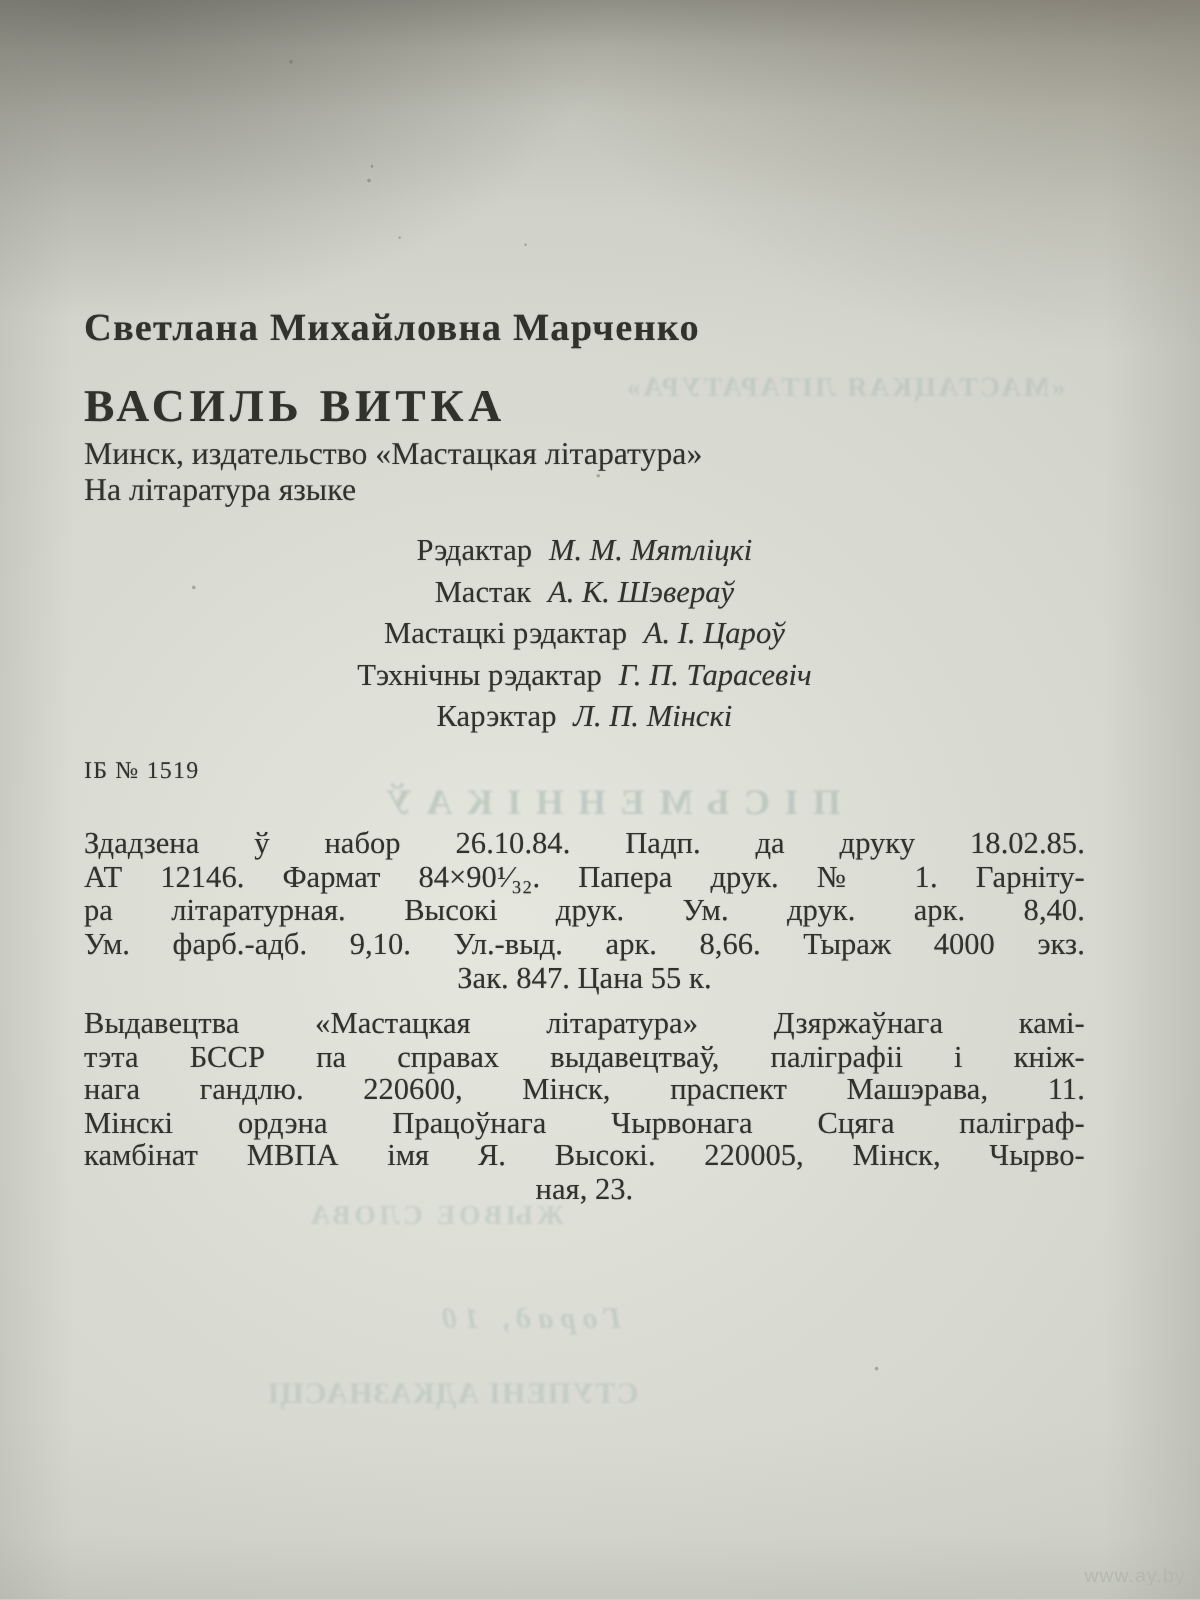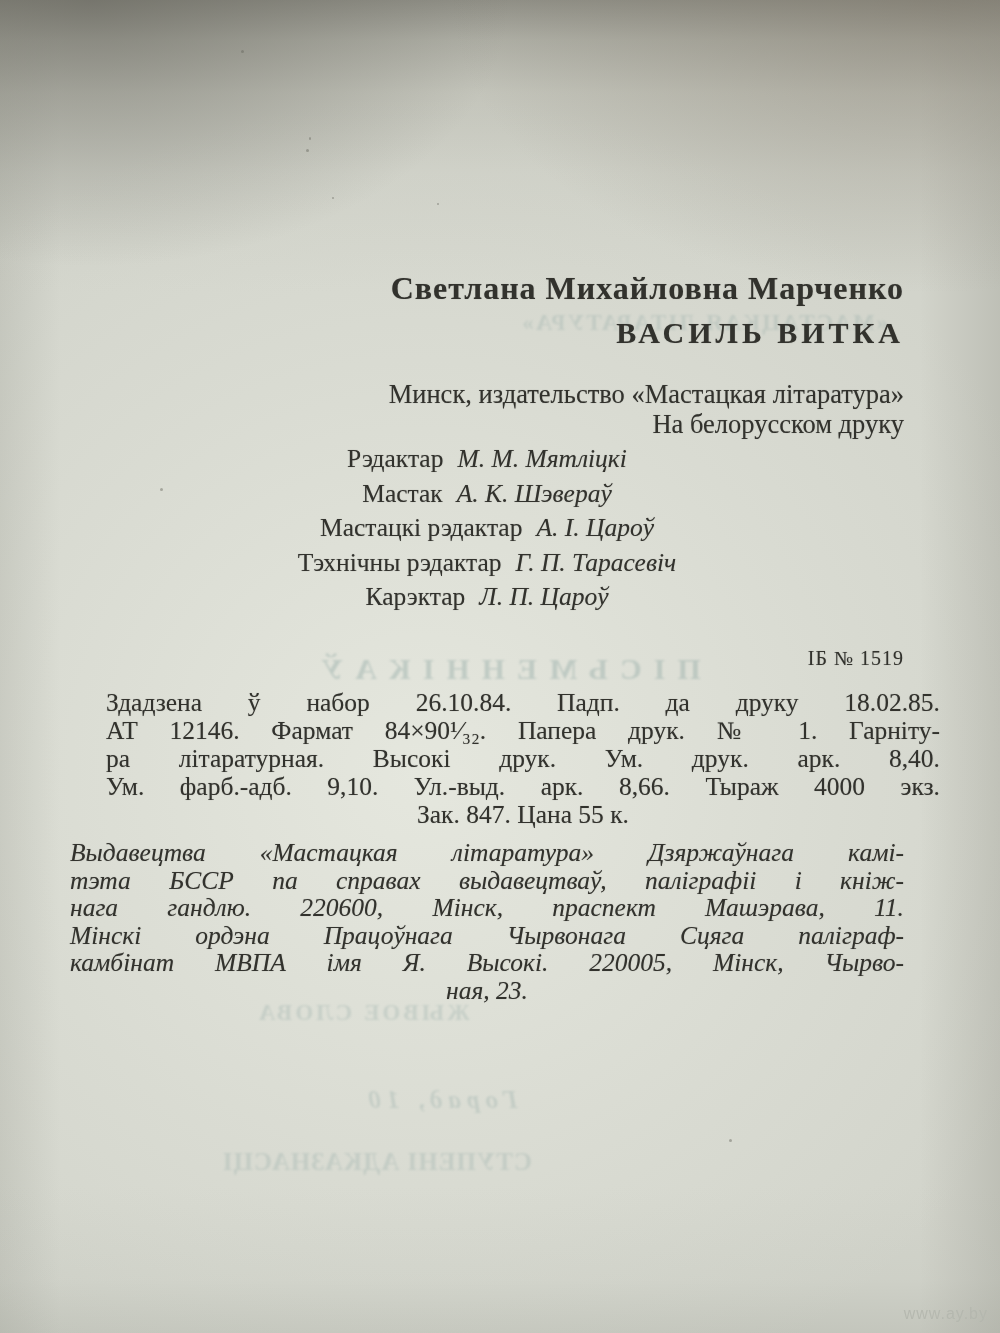--- a/index.html
+++ b/index.html
@@ -23,37 +23,37 @@
       radial-gradient(92% 68% at 42% 58%, rgba(230,232,223,0.95) 0%, rgba(223,225,216,0.55) 45%, rgba(223,225,216,0) 75%);
     overflow: hidden;
   }
   .ink { color: #32322d; text-shadow: 0 0 1px rgba(50,50,45,0.35); }
   .content {
     position: absolute;
     left: 70px; top: 0;
     width: 834px; height: 100%;
   }
   .abs { position: absolute; left: 0; width: 100%; }
-  .center { text-align: right; margin-top: 16px; }
+  .center { text-align: left; }
 
   .author-line   { top: 254px; font-size: 32px; font-weight: 700; letter-spacing: 1px; }
-  .title-line    { top: 300px; font-size: 30px; font-weight: 700; letter-spacing: 4px; }
+  .title-line    { top: 317px; font-size: 38px; font-weight: 700; letter-spacing: 4px; }
   .imprint-line1 { top: 363px; font-size: 26.5px; }
   .imprint-line2 { top: 393px; font-size: 26.5px; }
 
   .credits { top: 444px; }
   .credit-row { height: 34.5px; font-size: 25.5px; text-align: center; }
   .credit-name { font-style: italic; margin-left: 14px; margin-top: 38px; }
 
   .ib-line { top: 631px; font-size: 20px; letter-spacing: 1px; }
 
-  .tech-block { top: 688px; margin-left: 36px; }
+  .tech-block { top: 688px; }
   .tech-block .jline { height: 28px; font-size: 25.5px; text-align: justify; text-align-last: justify; }
   .pub-block { top: 838px; }
-  .pub-block .jline { height: 27.6px; font-size: 25.5px; text-align: justify; text-align-last: justify; font-style: italic; }
+  .pub-block .jline { height: 27.6px; font-size: 25.5px; text-align: justify; text-align-last: justify; }
   .jline.last-center { text-align: center; text-align-last: center; }
 
   .ghost {
     position: absolute;
     font-weight: 700;
     color: #93aaa6;
     transform: scaleX(-1);
     filter: blur(0.8px);
     text-align: center;
     white-space: nowrap;
@@ -92,37 +92,37 @@
   <div class="ghost ghost-4">Горад, 10</div>
   <div class="ghost ghost-5">СТУПЕНІ АДКАЗНАСЦІ</div>
 
   <div class="content ink">
 
     <div class="abs center author-line">Светлана Михайловна Марченко</div>
 
     <div class="abs center title-line">ВАСИЛЬ ВИТКА</div>
 
     <div class="abs center imprint-line1">Минск, издательство «Мастацкая літаратура»</div>
-    <div class="abs center imprint-line2">На белорусском друку</div>
+    <div class="abs center imprint-line2">На літаратура языке</div>
 
     <div class="abs credits">
       <div class="credit-row">
         <span>Рэдактар</span><span class="credit-name">М. М. Мятліцкі</span>
       </div>
       <div class="credit-row">
         <span>Мастак</span><span class="credit-name">А. К. Шэвераў</span>
       </div>
       <div class="credit-row">
         <span>Мастацкі рэдактар</span><span class="credit-name">А. І. Цароў</span>
       </div>
       <div class="credit-row">
         <span>Тэхнічны рэдактар</span><span class="credit-name">Г. П. Тарасевіч</span>
       </div>
       <div class="credit-row">
-        <span>Карэктар</span><span class="credit-name">Л. П. Цароў</span>
+        <span>Карэктар</span><span class="credit-name">Л. П. Мінскі</span>
       </div>
     </div>
 
     <div class="abs center ib-line">ІБ № 1519</div>
 
     <div class="abs tech-block">
       <div class="jline">Здадзена ў набор 26.10.84. Падп. да друку 18.02.85.</div>
       <div class="jline">АТ 12146. Фармат 84×90¹⁄₃₂. Папера друк. № 1. Гарніту-</div>
       <div class="jline">ра літаратурная. Высокі друк. Ум. друк. арк. 8,40.</div>
       <div class="jline">Ум. фарб.-адб. 9,10. Ул.-выд. арк. 8,66. Тыраж 4000 экз.</div>

